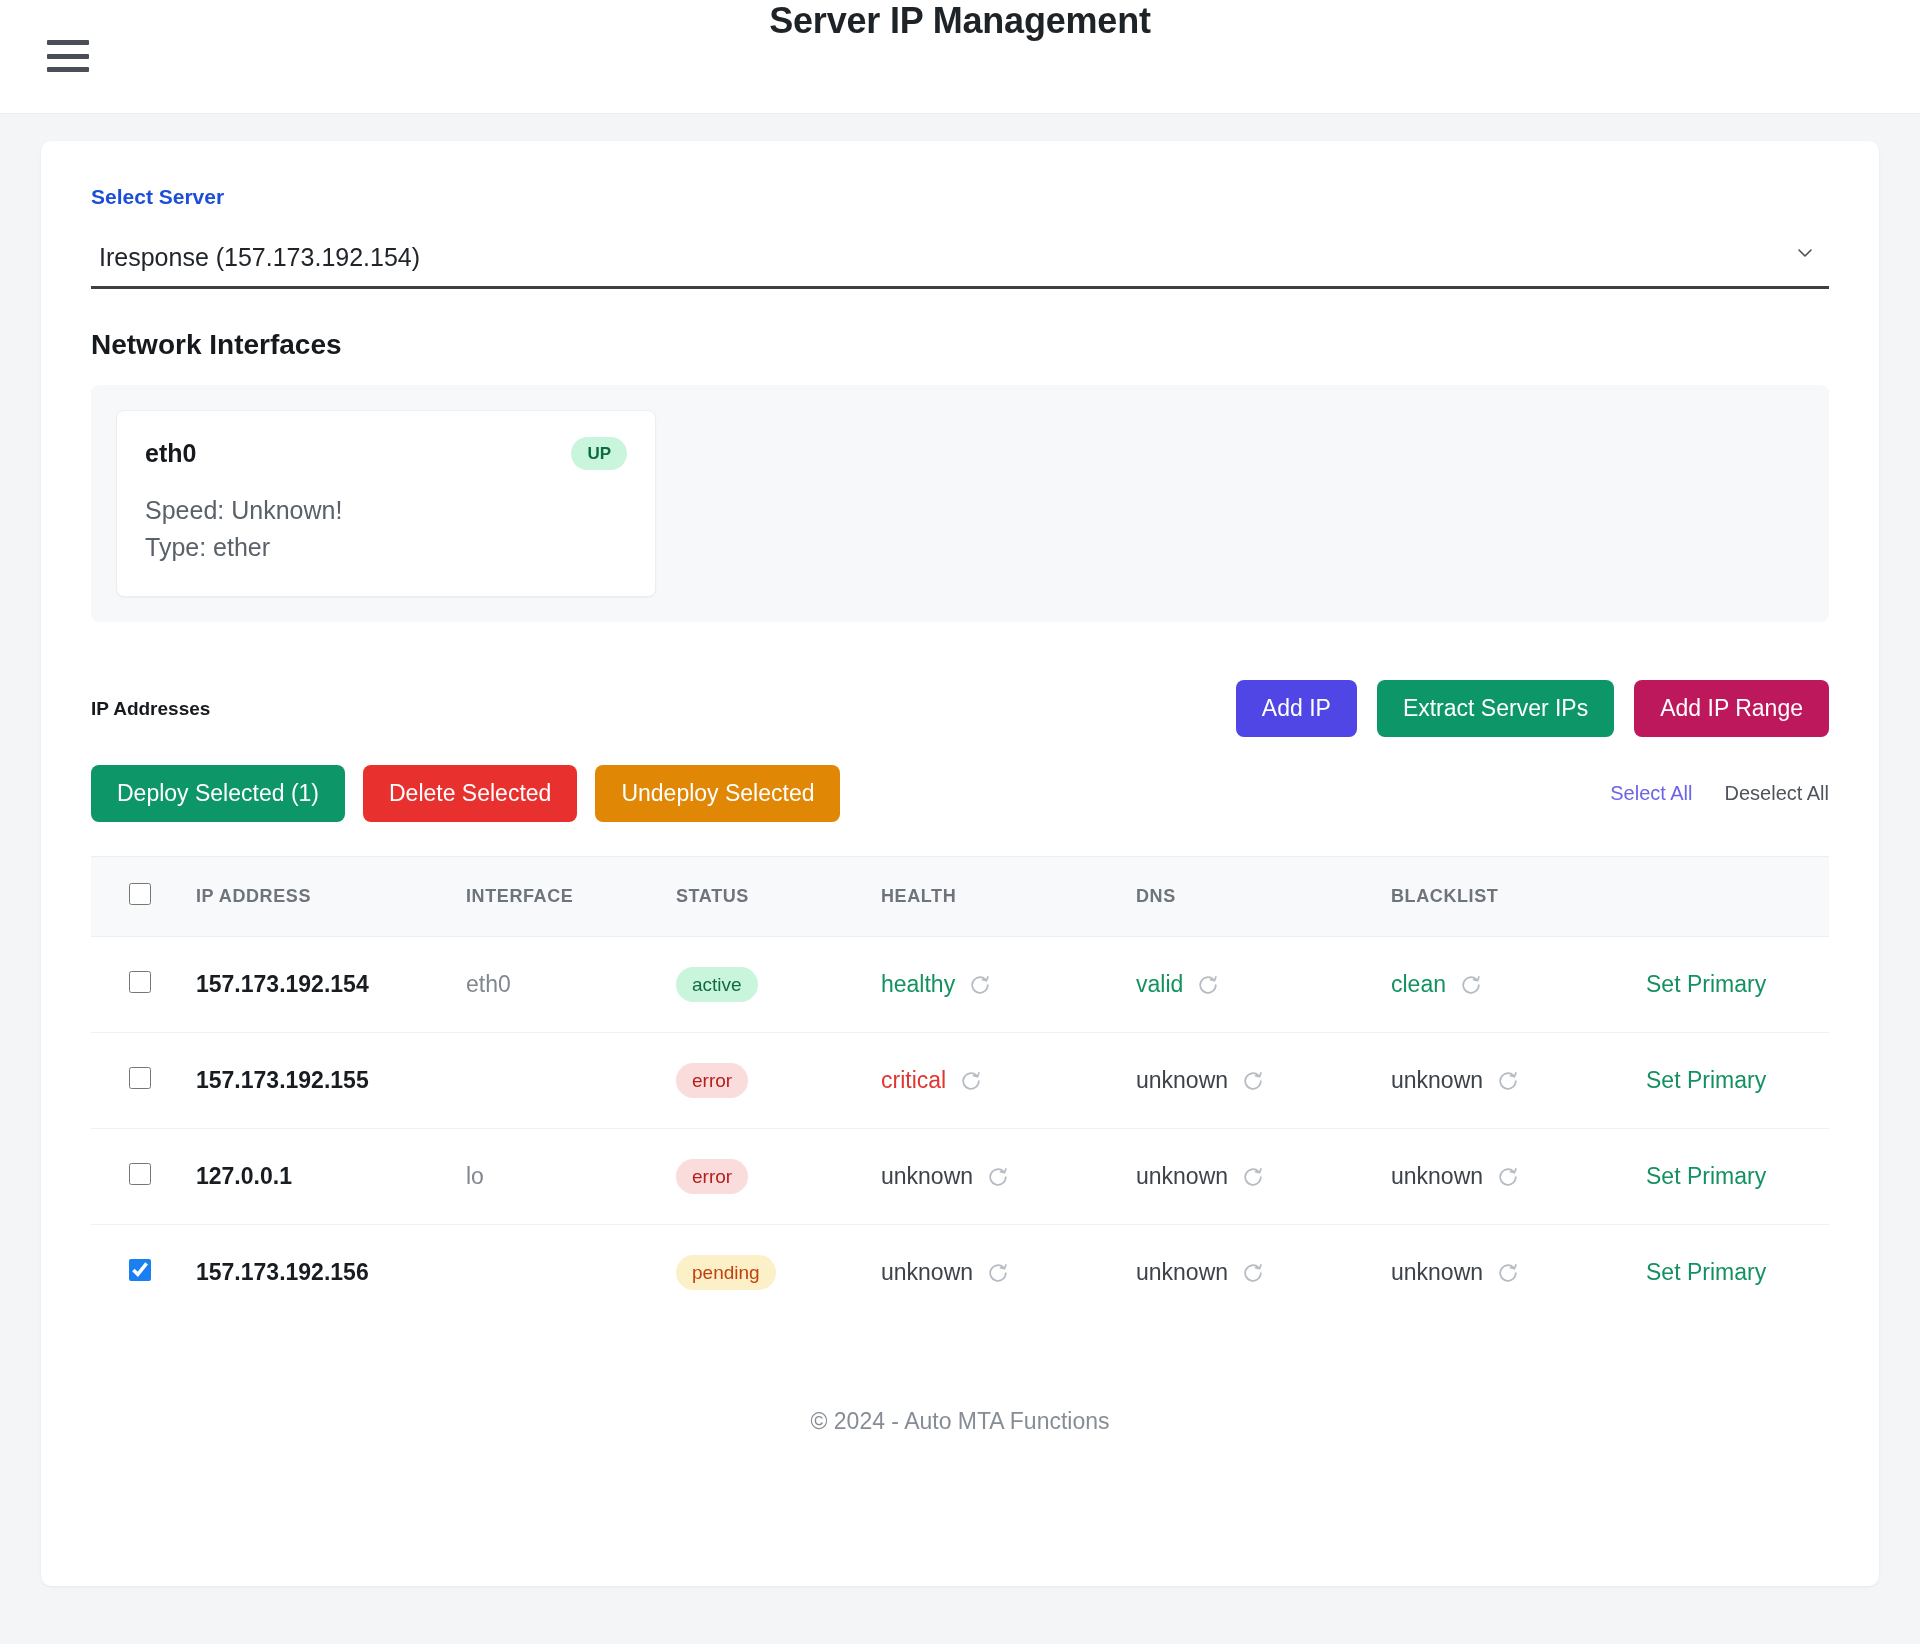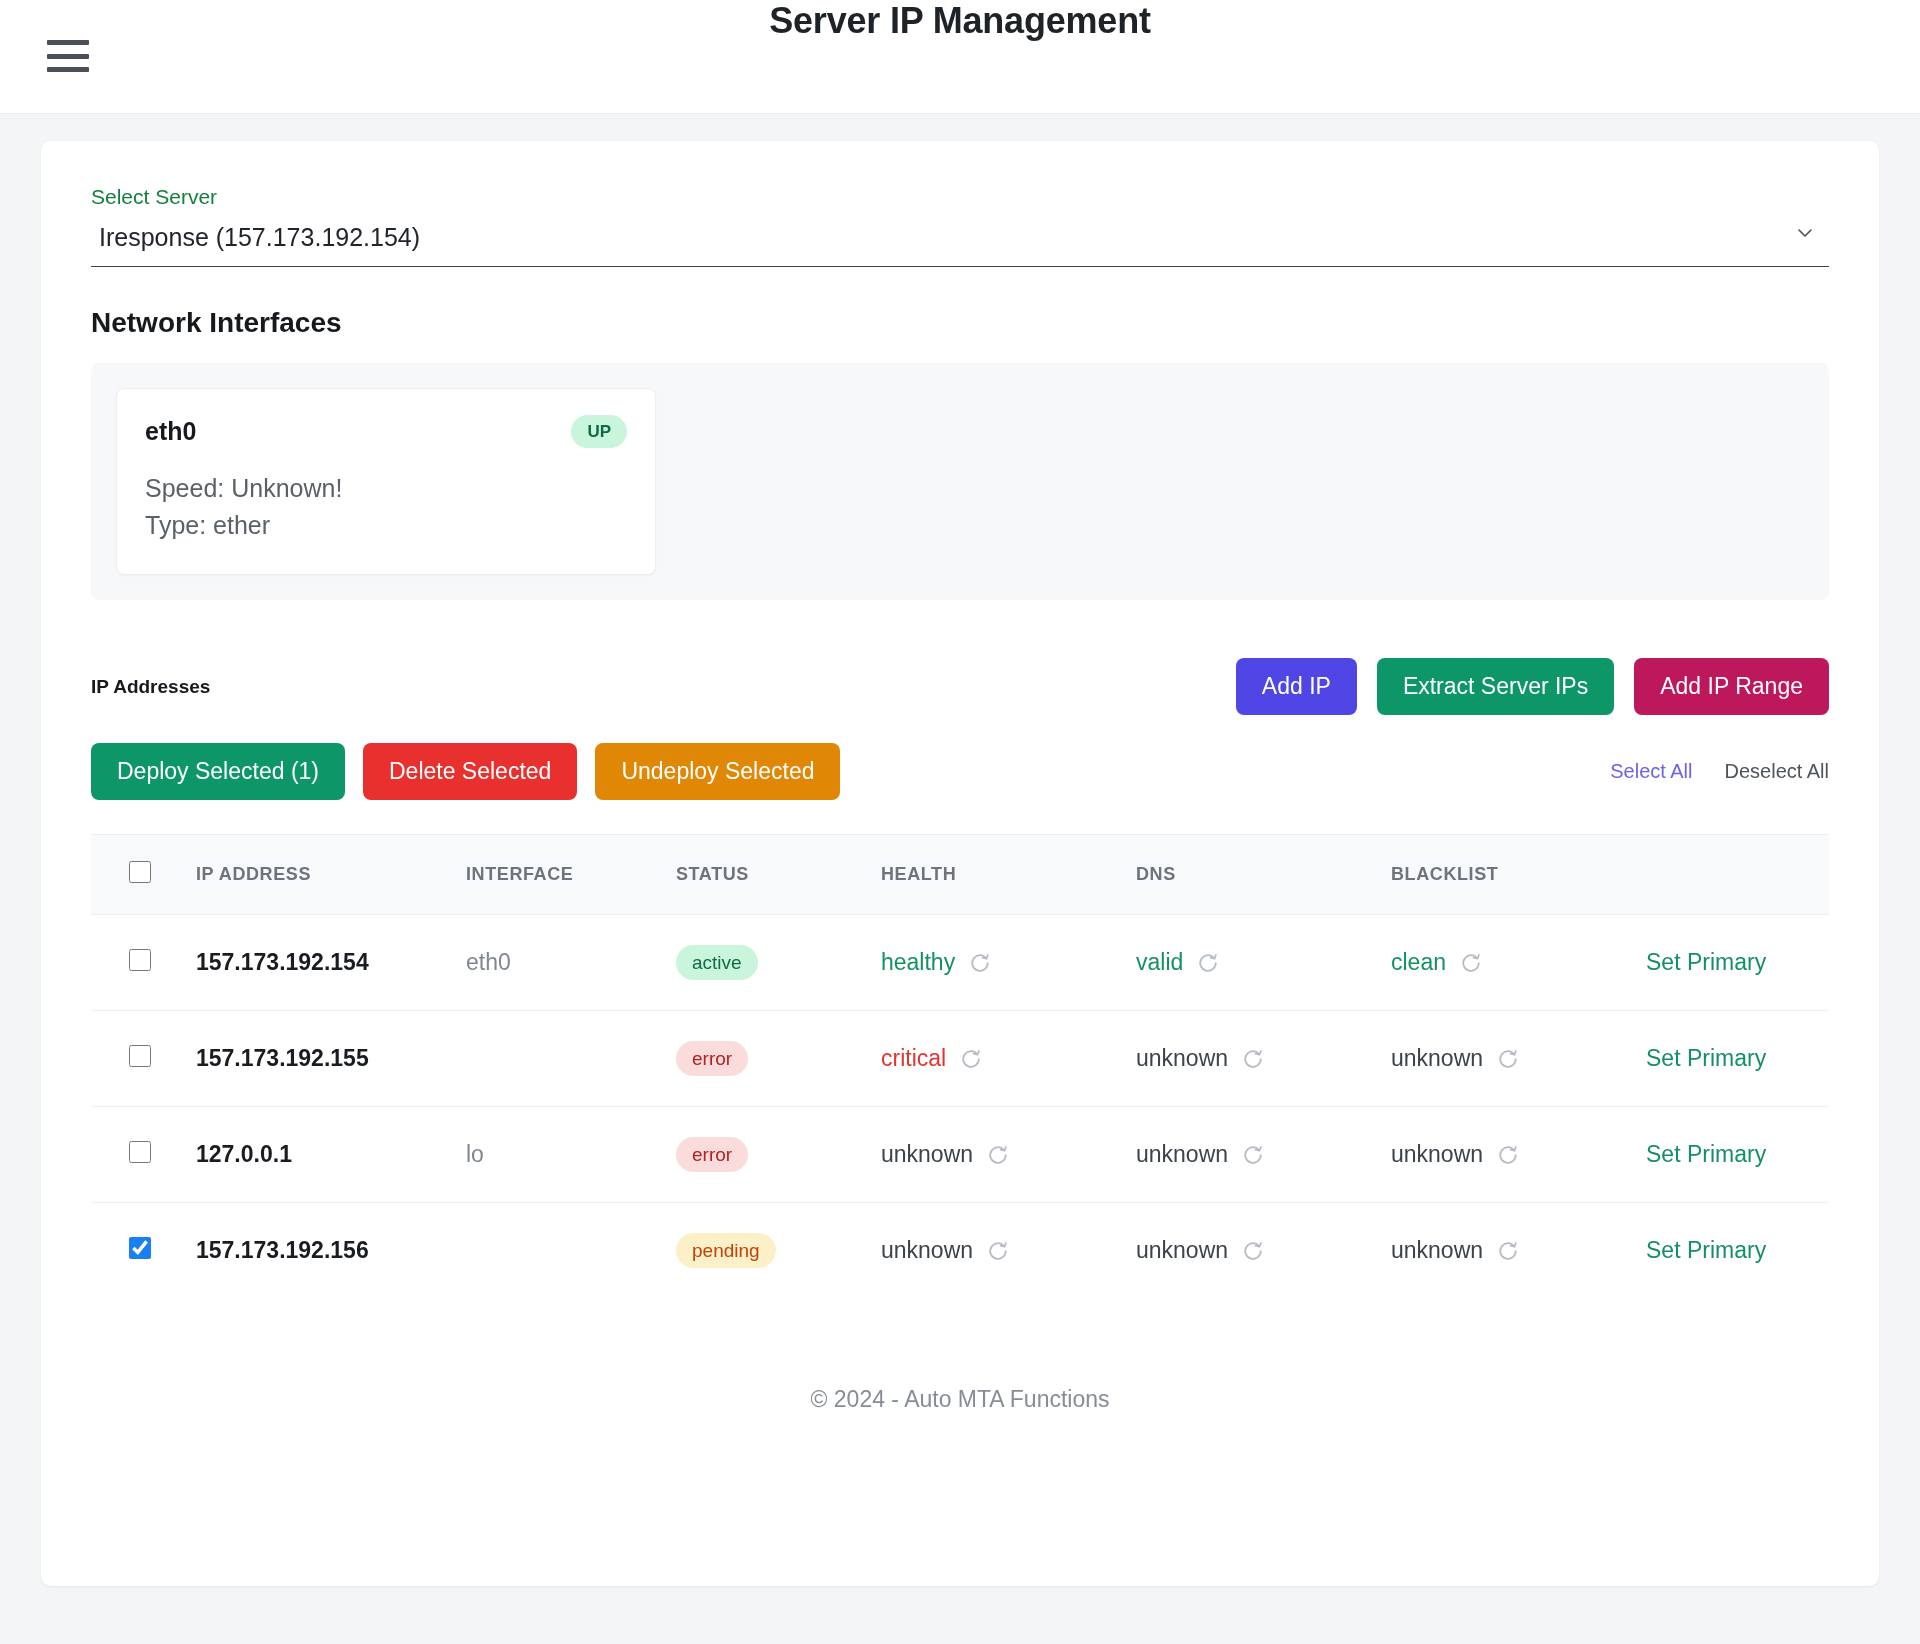--- a/index.html
+++ b/index.html
@@ -55,27 +55,27 @@
   .card {
     background: #ffffff;
     border-radius: 10px;
     box-shadow: 0 1px 3px rgba(0,0,0,0.06);
     padding: 44px 50px 60px 50px;
     min-height: 1445px;
   }
 
   .field-label {
     font-size: 21px;
-    color: #15803d;
-    font-weight: 400;
-    margin-bottom: 8px;
+    color: #1d4ed8;
+    font-weight: 700;
+    margin-bottom: 28px;
   }
   .select-wrap {
     position: relative;
-    border-bottom: 1px solid #404040;
+    border-bottom: 3px solid #404040;
     padding: 6px 40px 14px 8px;
     margin-bottom: 40px;
     cursor: pointer;
   }
   .select-value {
     font-size: 25px;
     color: #20252b;
   }
   .chev {
     position: absolute;

